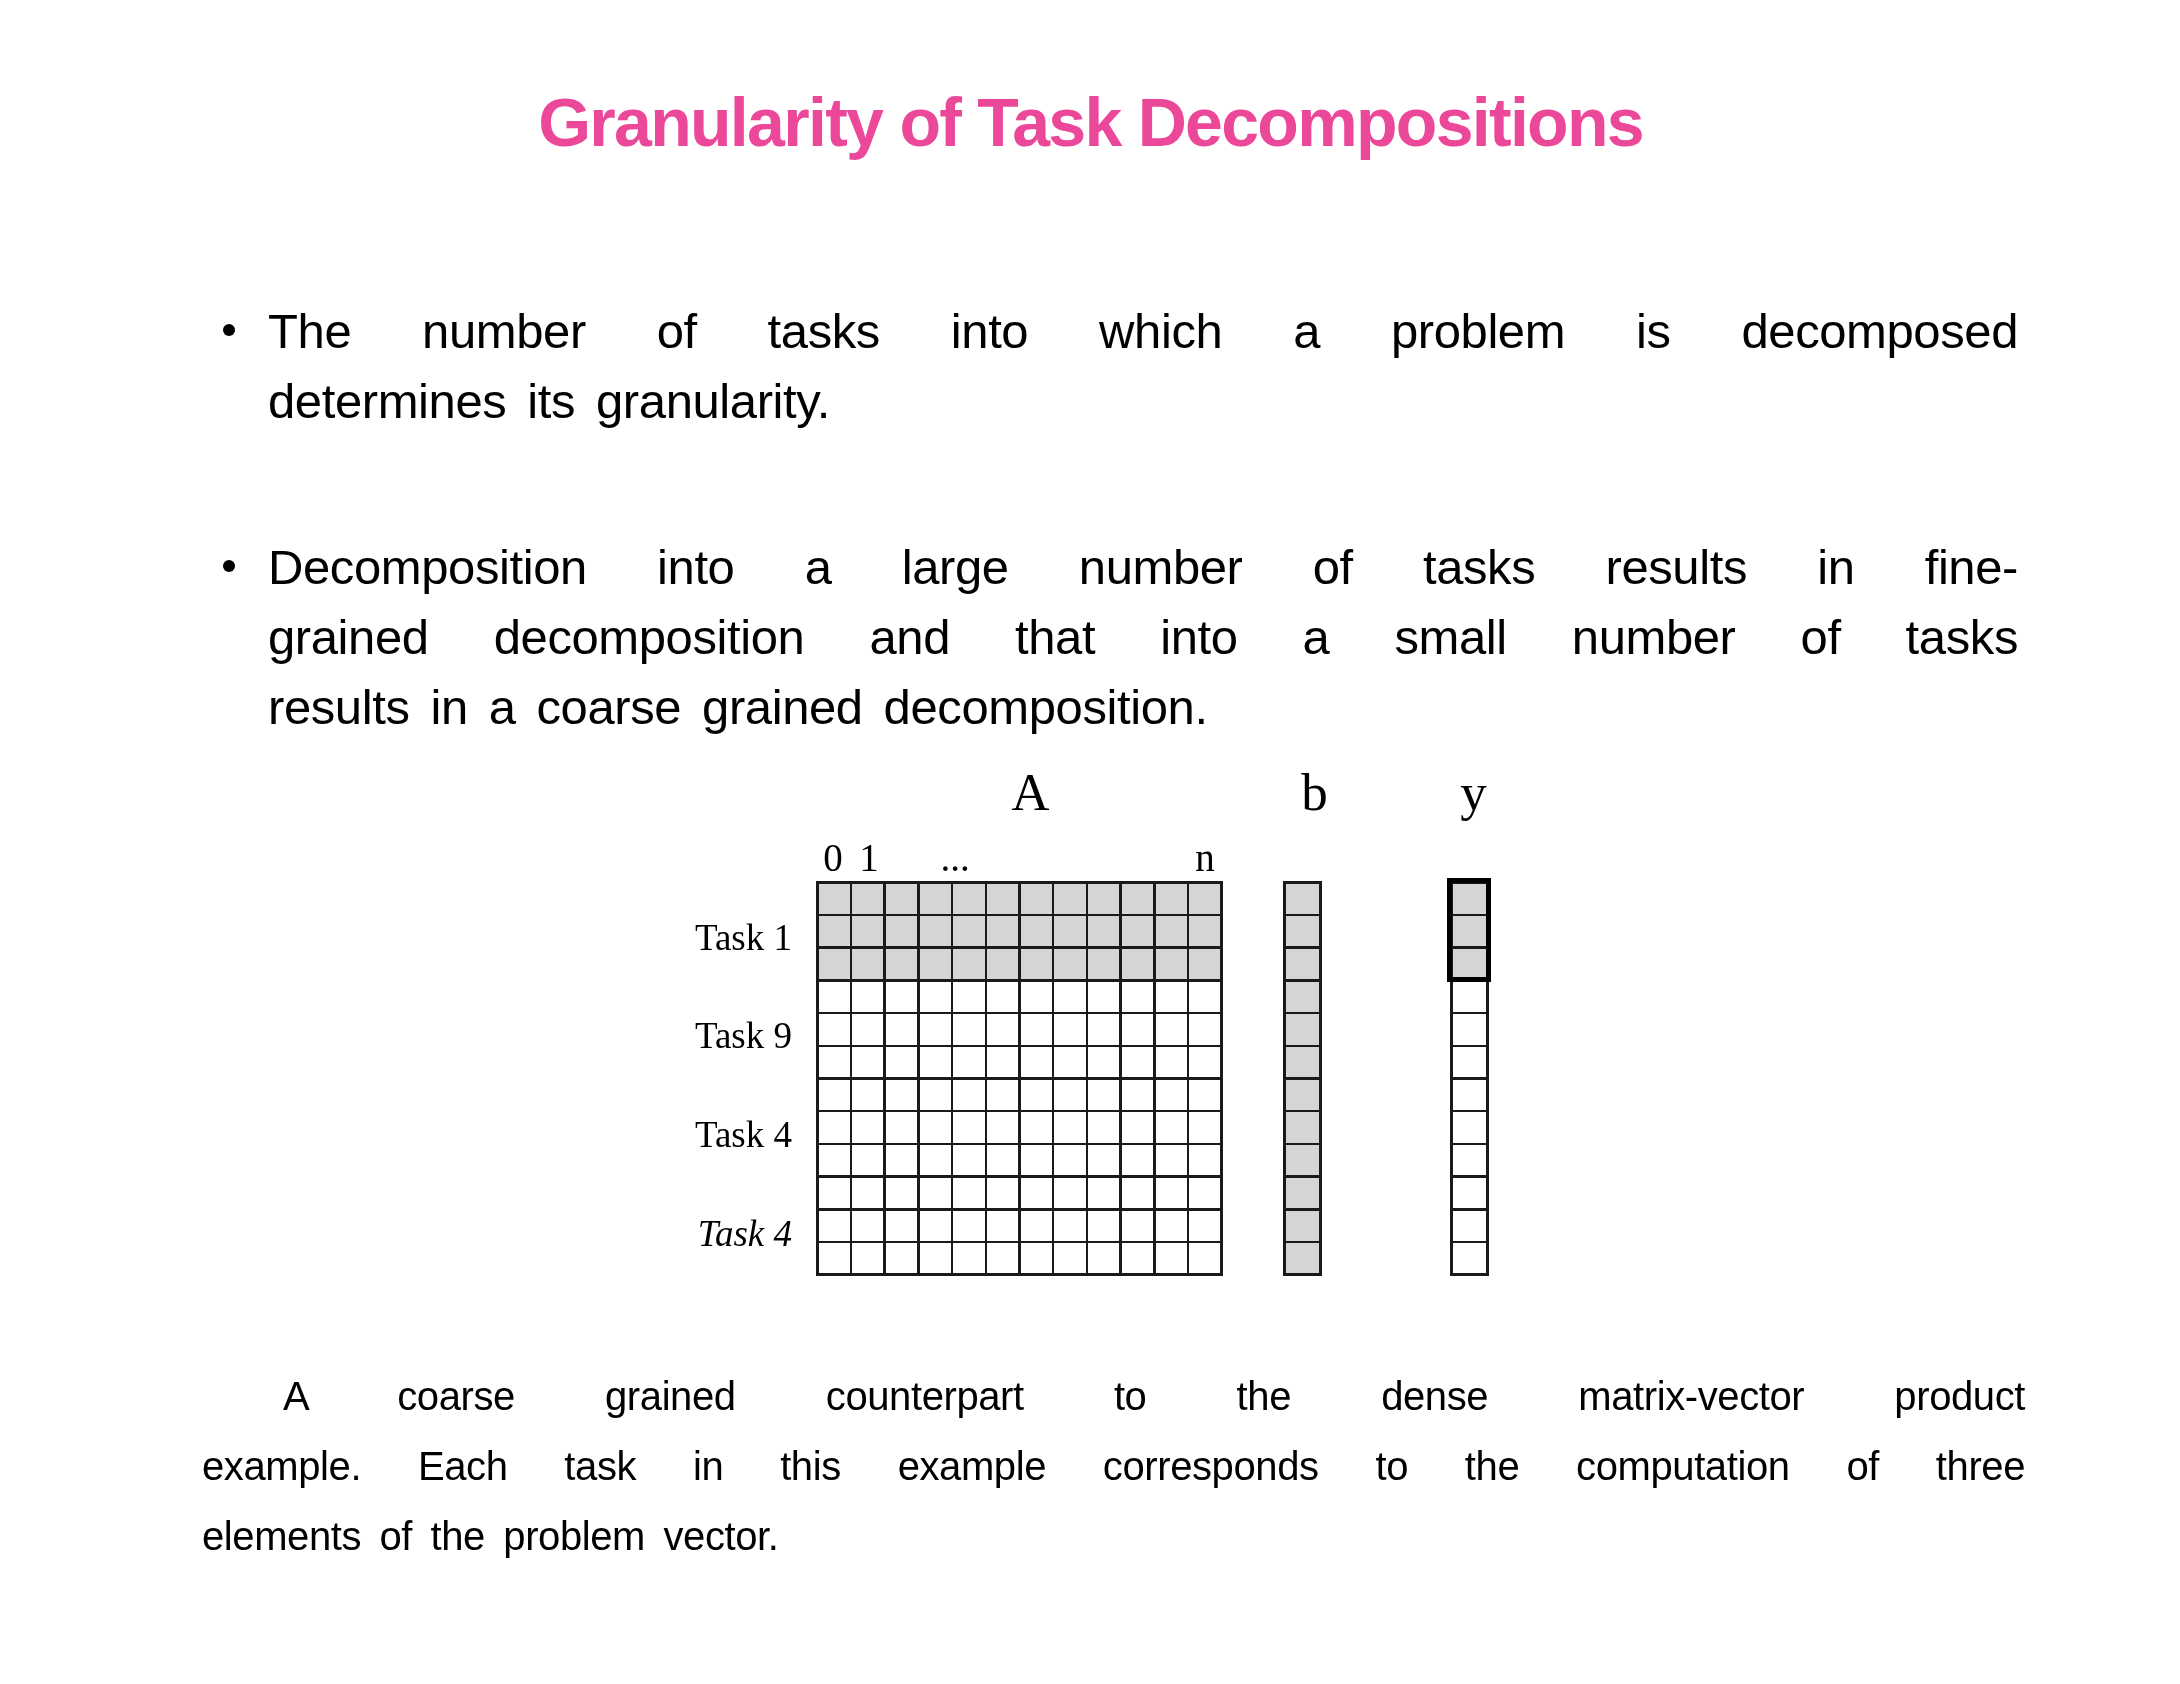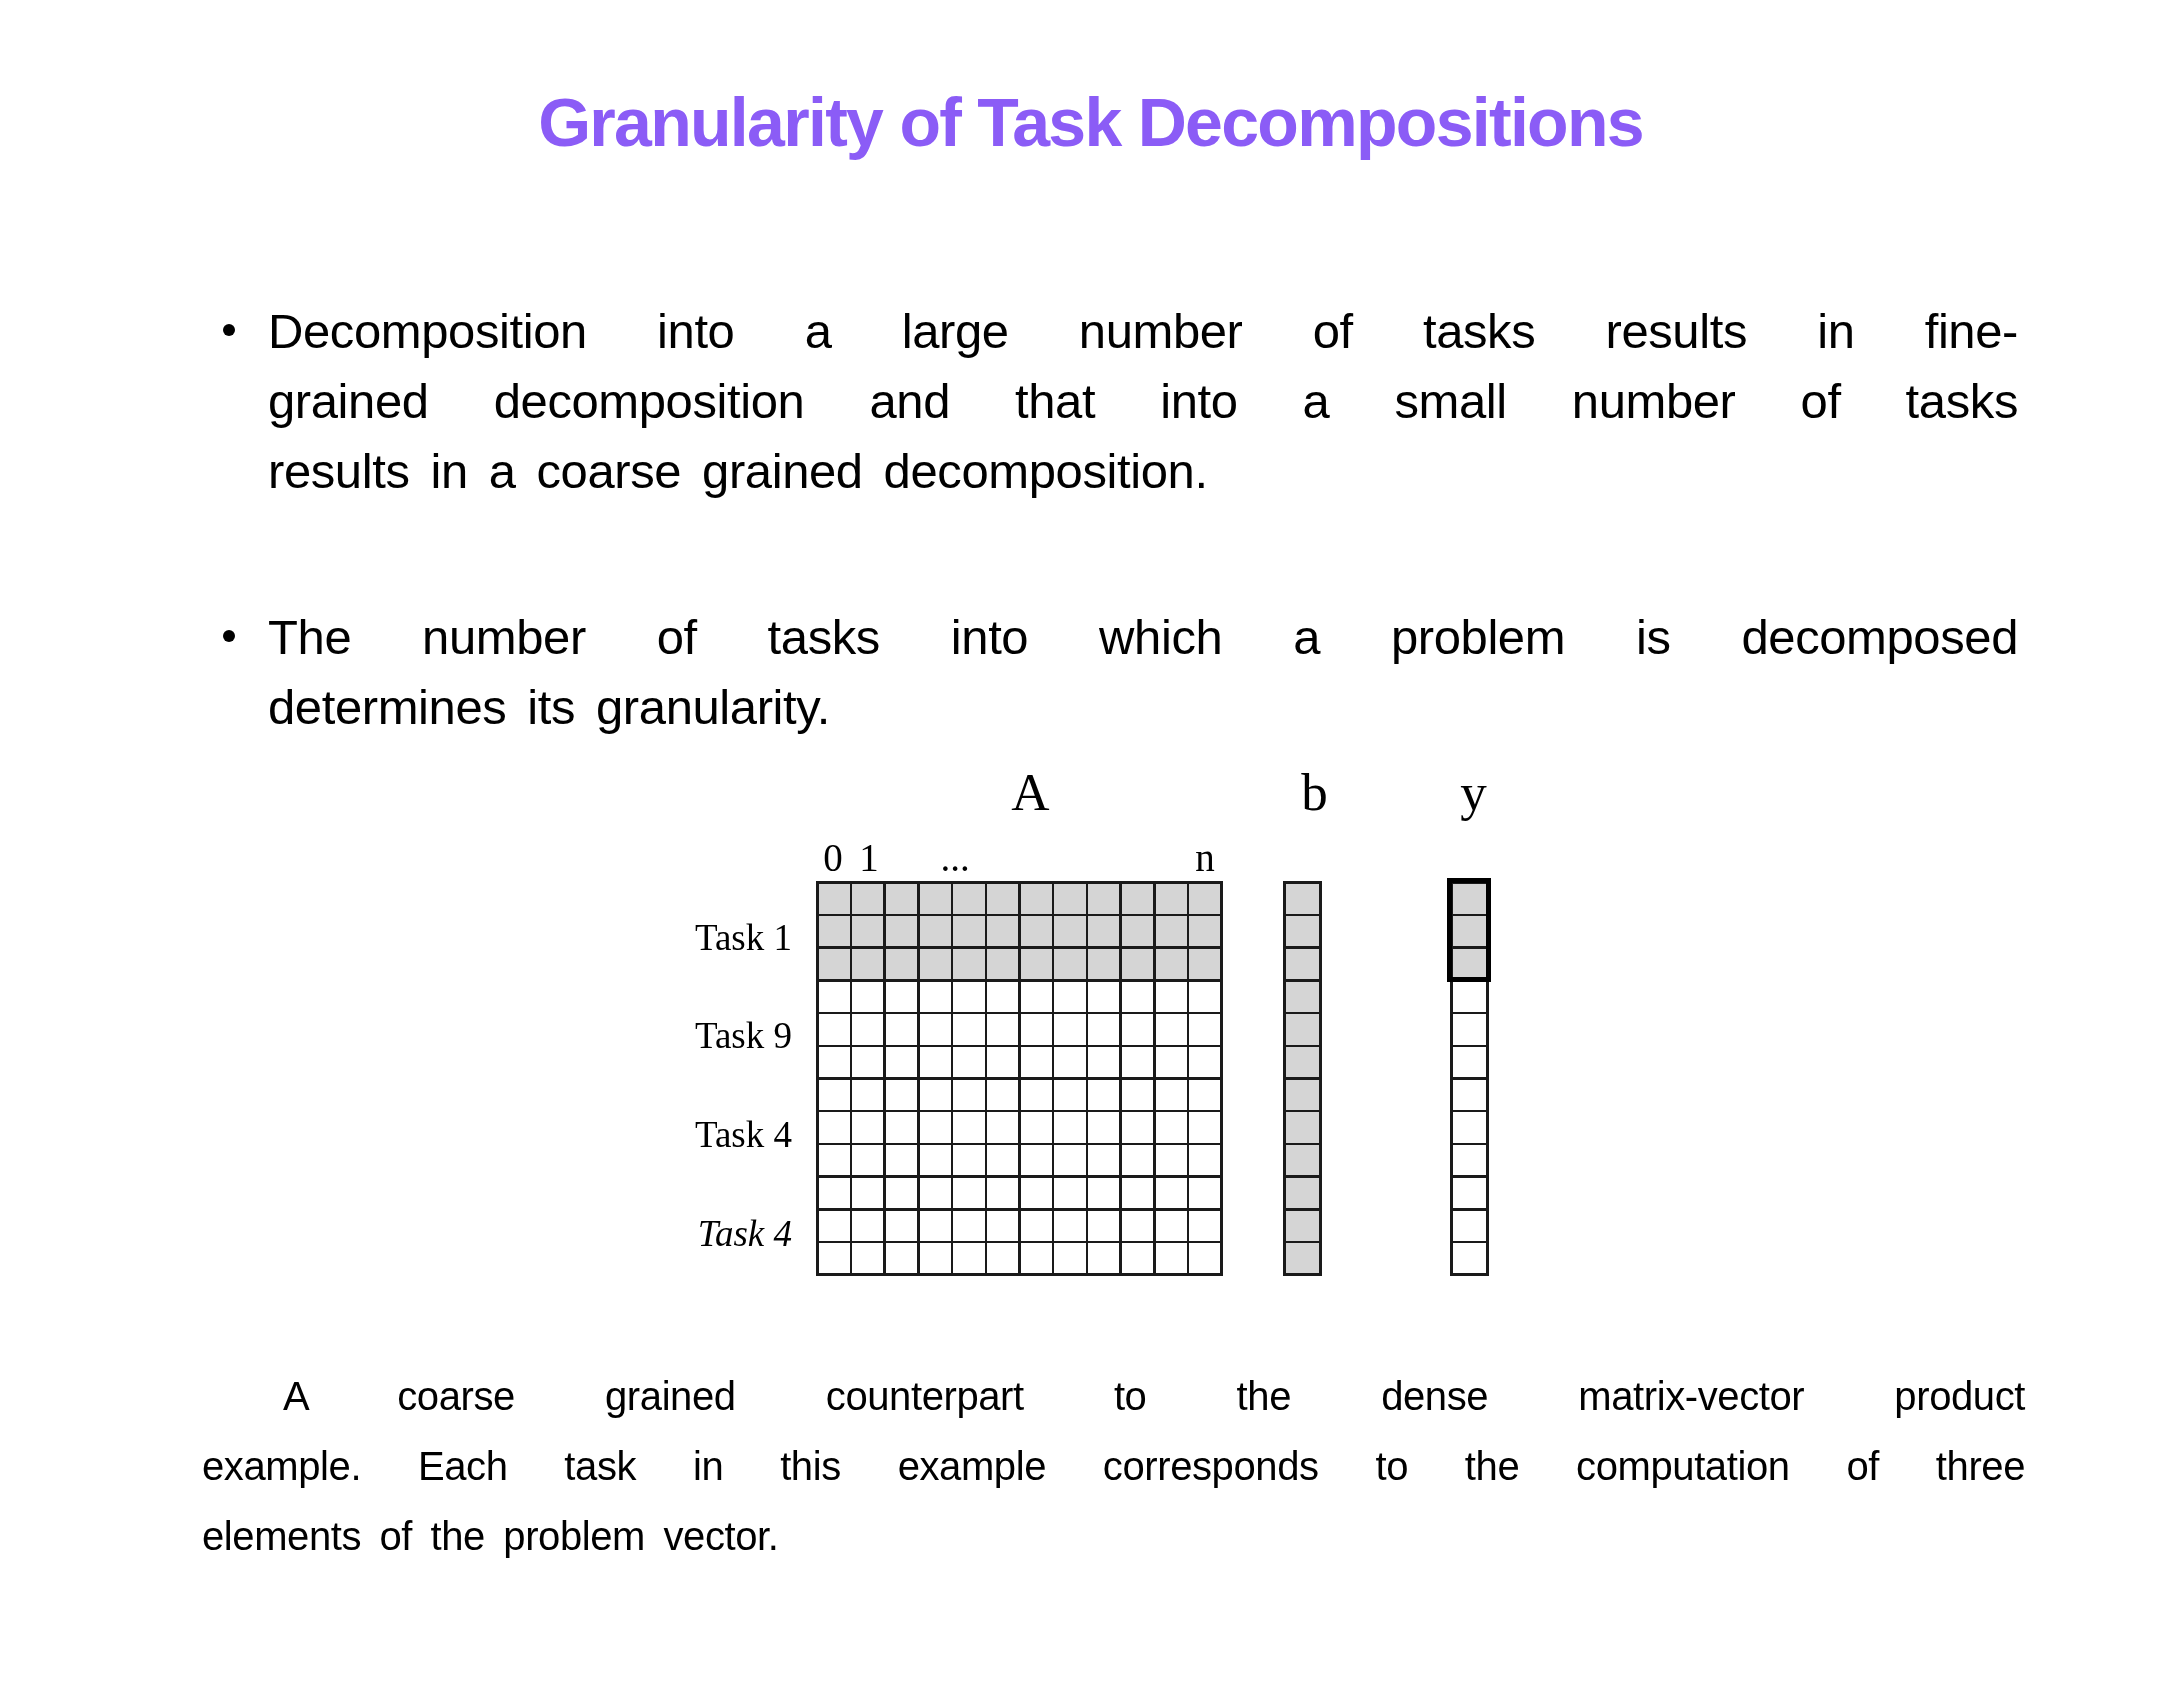--- a/index.html
+++ b/index.html
@@ -15,21 +15,21 @@
 
   
   .title {
     position: absolute;
     top: 80px; left: 0; right: 0;
     text-align: center;
     font-size: 68px;
     font-weight: bold;
     letter-spacing: -1.7px;
     line-height: 85px;
-    color: #8b5cf6;
+    color: #ec4899;
   }
 
   
   .bullets {
     position: absolute;
     left: 204px; top: 296px;
     width: 1814px;
   }
   .bullet {
     position: relative;
@@ -120,28 +120,28 @@
 </head>
 <body>
 
 <div class="slide">
 
   <div class="title">Granularity of Task Decompositions</div>
 
   <div class="bullets">
     <div class="bullet">
       <span class="bullet-dot"></span>
+      <div class="jline">The number of tasks into which a problem is decomposed</div>
+      <div class="lline">determines its granularity.</div>
+    </div>
+    <div class="bullet">
+      <span class="bullet-dot"></span>
       <div class="jline">Decomposition into a large number of tasks results in fine-</div>
       <div class="jline">grained decomposition and that into a small number of tasks</div>
       <div class="lline">results in a coarse grained decomposition.</div>
-    </div>
-    <div class="bullet">
-      <span class="bullet-dot"></span>
-      <div class="jline">The number of tasks into which a problem is decomposed</div>
-      <div class="lline">determines its granularity.</div>
     </div>
   </div>
 
   <div>
     <div class="vec-label serif" style="left:988px;">A</div>
     <div class="vec-label serif" style="left:1272px;">b</div>
     <div class="vec-label serif" style="left:1431px;">y</div>
 
     <div class="col-label serif" style="left:809px;width:48px;">0</div>
     <div class="col-label serif" style="left:845px;width:48px;">1</div>

